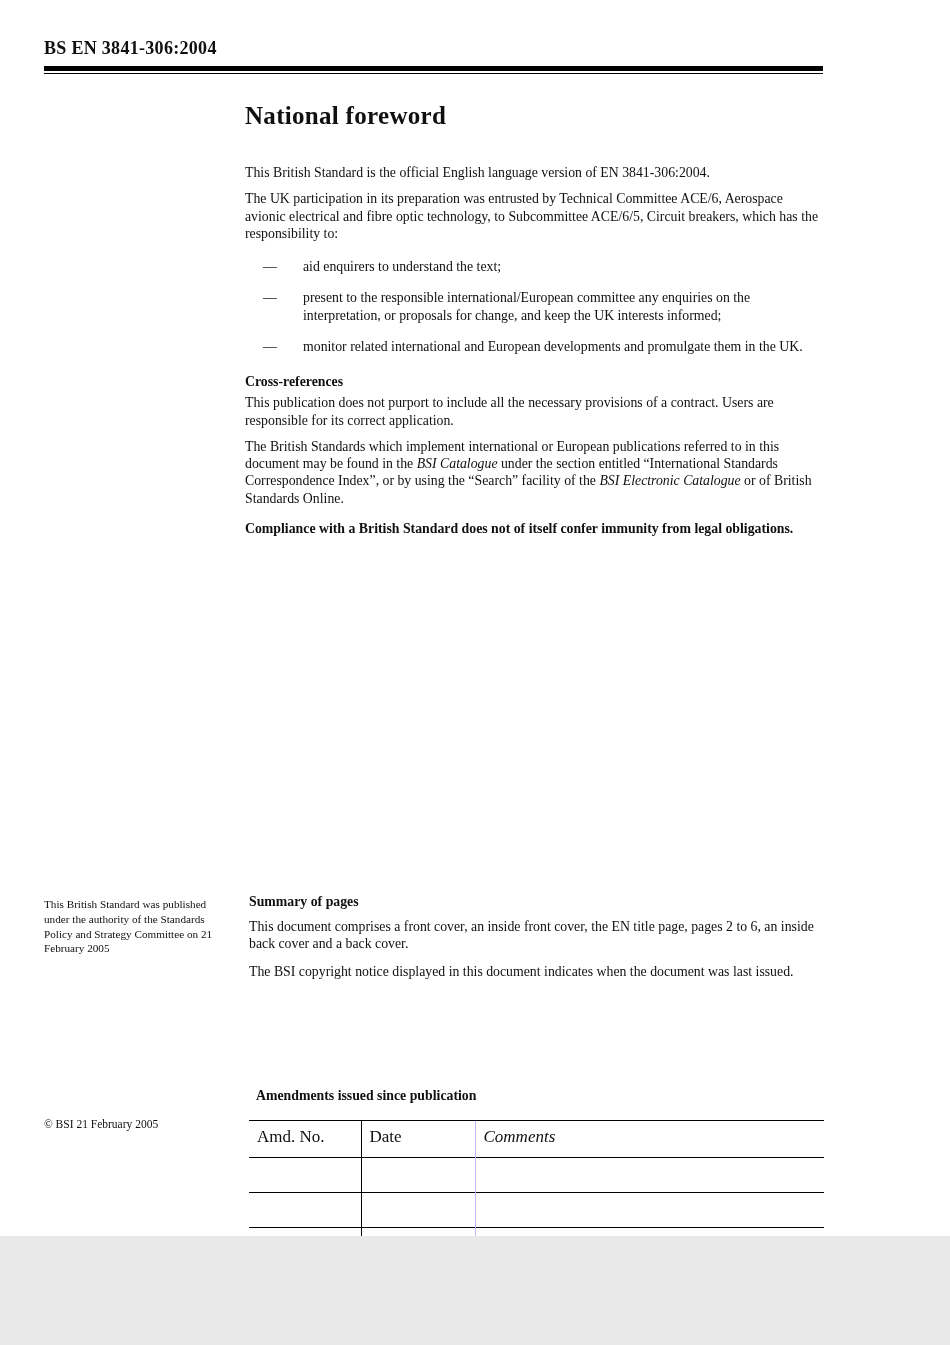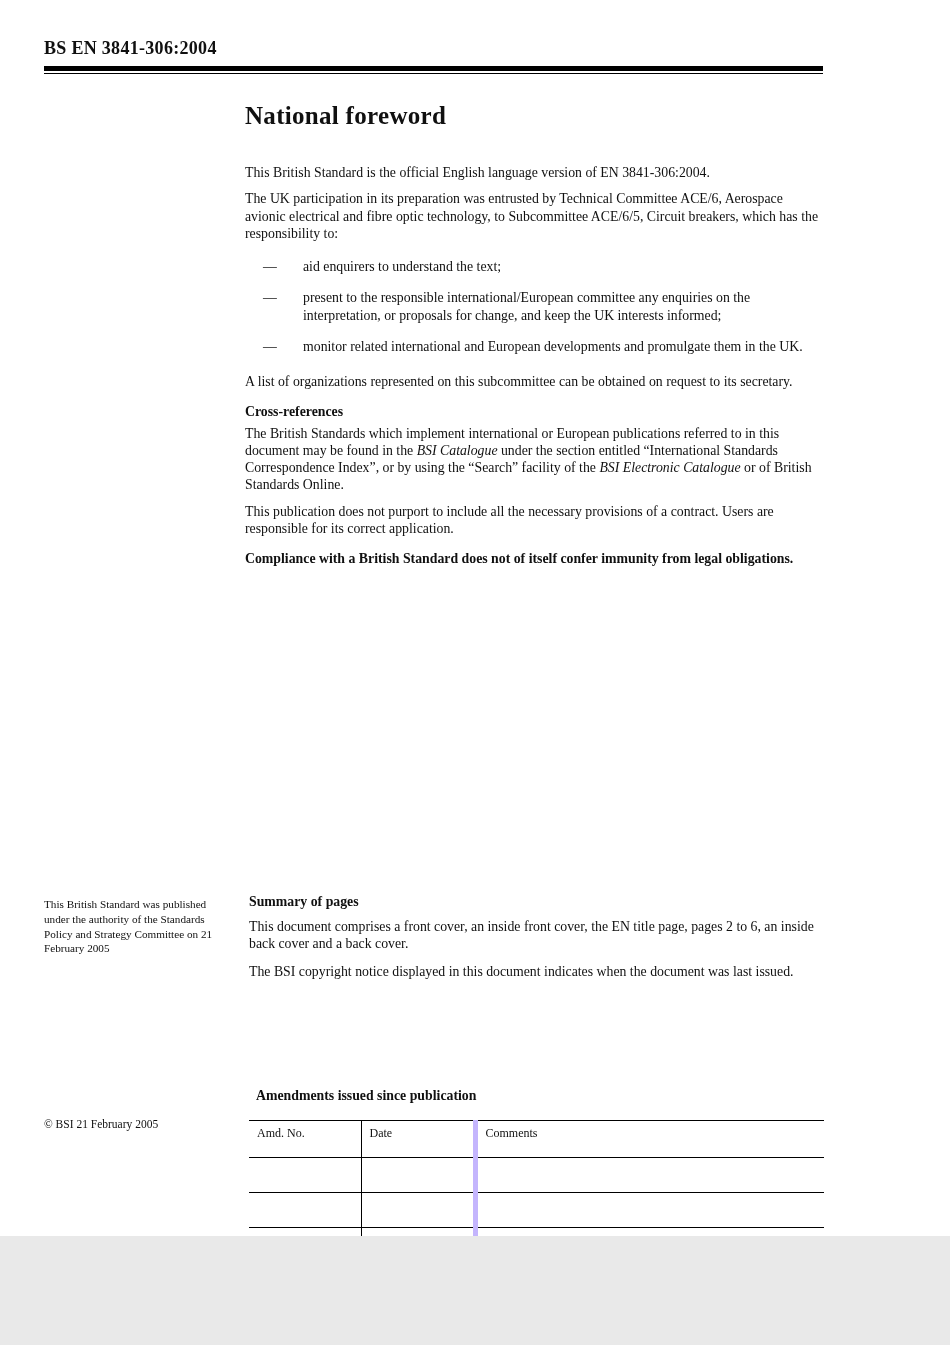--- a/index.html
+++ b/index.html
@@ -47,27 +47,27 @@
   .summary-block p { margin-bottom:10px; }
 
   .amendments-block {
     position:absolute; left:249px; top:1051px; width:575px;
     font-size:13.8px; line-height:1.25;
   }
   .amendments-heading { font-weight:bold; margin-left:7px; margin-bottom:0;margin-top:36px; }
   .amend-table { width:575px; border-collapse:collapse; margin-top:16px; table-layout:fixed; }
   .amend-table th, .amend-table td {
     border-top:1px solid #000; text-align:left; vertical-align:top;
-    font-weight:normal; font-size:12px; padding:5px 8px;
+    font-weight:normal; font-size:17px; padding:5px 8px;
   }
   .amend-table th { height:37px; }
   .amend-table td { height:35px; }
   .amend-table .c1 { width:112px; }
   .amend-table .c2 { width:114px; border-left:1px solid #000; }
-  .amend-table .c3 { border-left:5px solid #c4b5fd; }
+  .amend-table .c3 { border-left:1px solid #c4b5fd;font-style:italic; }
   .amend-table tr.last td { border-bottom:0; }
 
   
   .authority-note {
     position:absolute; left:44px; top:897px; width:186px;
     font-size:11.2px; line-height:1.32;
   }
   .copyright-note {
     position:absolute; left:44px; top:1118px;
     font-size:11.5px;
@@ -103,26 +103,25 @@
       <div class="bullet">
         <span class="marker">—</span>
         <span class="btxt">present to the responsible international/European committee any enquiries on the interpretation, or proposals for change, and keep the UK interests informed;</span>
       </div>
       <div class="bullet">
         <span class="marker">—</span>
         <span class="btxt">monitor related international and European developments and promulgate them in the UK.</span>
       </div>
     </div>
 
-    <p>A list of organizations represented on this subcommittee can be obtained on request to its secretary.</p>
 
     <div class="subhead">Cross-references</div>
+    <p>This publication does not purport to include all the necessary provisions of a contract. Users are responsible for its correct application.</p>
+
     <p><span>The British Standards which implement international or European publications referred to in this document may be found in the </span><i>BSI Catalogue</i><span> under the section entitled “International Standards Correspondence Index”, or by using the “Search” facility of the </span><i>BSI Electronic Catalogue</i><span> or of British Standards Online.</span></p>
-
-    <p>This publication does not purport to include all the necessary provisions of a contract. Users are responsible for its correct application.</p>
 
     <p class="bold-para">Compliance with a British Standard does not of itself confer immunity from legal obligations.</p>
   </div>
 
   <div class="summary-block">
     <div class="subhead">Summary of pages</div>
     <p>This document comprises a front cover, an inside front cover, the EN title page, pages 2 to 6, an inside back cover and a back cover.</p>
     <p>The BSI copyright notice displayed in this document indicates when the document was last issued.</p>
   </div>
 

